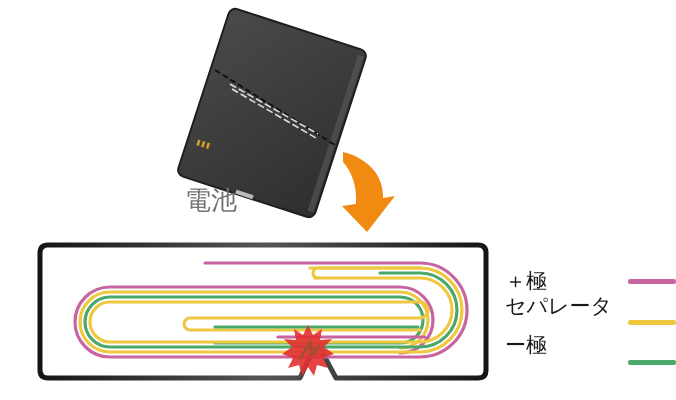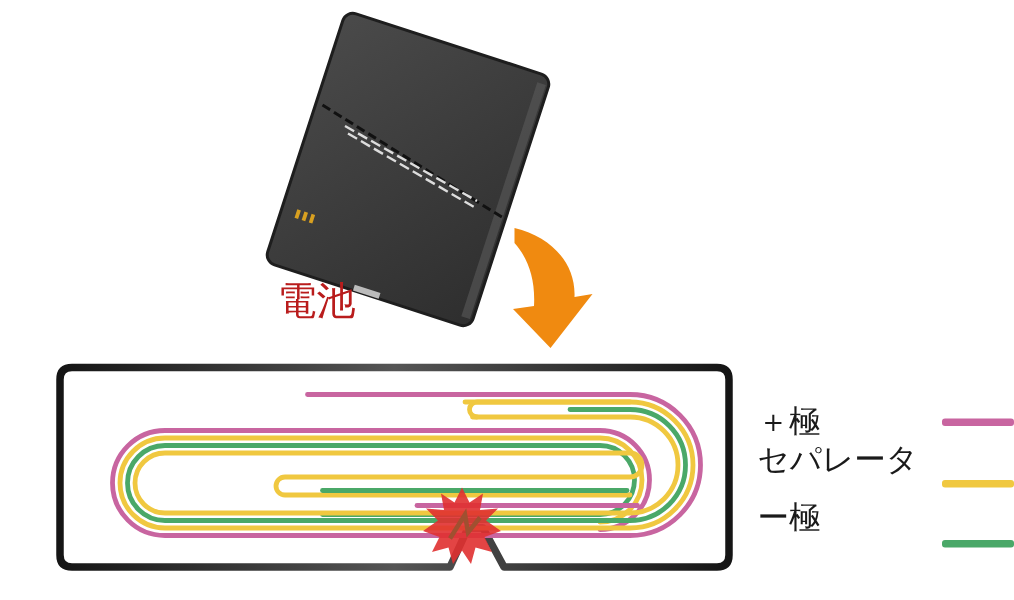--- a/index.html
+++ b/index.html
@@ -1,19 +1,19 @@
 <!DOCTYPE html>
 <html><head>
 <meta charset="utf-8">
 <style>
   html, body { margin:0; padding:0; background:#ffffff; }
   body { width:676px; height:400px; position:relative; overflow:hidden;
          font-family:"DejaVu Sans", sans-serif; }
   #canvas { position:absolute; left:0; top:0; }
-  .lbl { position:absolute; color:#b91c1c; font-family:Liberation Mono, monospace; white-space:nowrap;text-align:right; }
+  .lbl { position:absolute; color:#737373; font-family:Liberation Mono, monospace; white-space:nowrap;text-align:right; }
   .battery-label { left:185px; top:183px; font-size:26px; }
   .legend-row { position:absolute; left:505px; height:26px; width:171px; }
   .legend-text { position:absolute; left:0; top:0; font-size:21px; line-height:26px; color:#1a1a1a; }
   .legend-swatch { position:absolute; left:628px; height:5px; width:48px; border-radius:2px; }
 </style>
 </head>
 <body>
 
 <svg id="canvas" width="676" height="400" viewBox="0 0 676 400">
   <defs>

